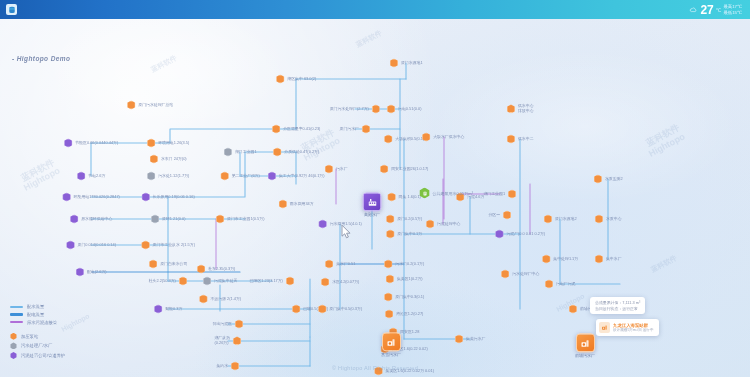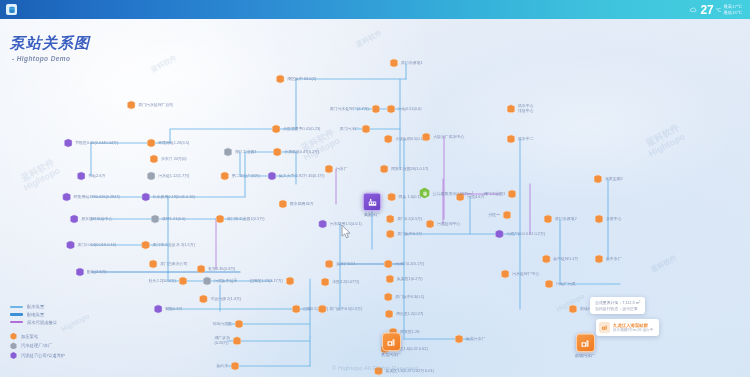--- a/index.html
+++ b/index.html
@@ -233,21 +233,20 @@
     <div class="wm big" style="left:300px;top:115px;">蓝科软件</div>
     <div class="wm big" style="left:302px;top:125px;">Hightopo</div>
     <div class="wm big" style="left:645px;top:110px;">蓝科软件</div>
     <div class="wm big" style="left:647px;top:121px;">Hightopo</div>
     <div class="wm" style="left:150px;top:40px;">蓝科软件</div>
     <div class="wm" style="left:555px;top:280px;">Hightopo</div>
     <div class="wm" style="left:650px;top:240px;">蓝科软件</div>
     <div class="wm" style="left:60px;top:300px;">Hightopo</div>
     <div class="wm" style="left:355px;top:15px;">蓝科软件</div>
 
-    <div class="page-title">泵站关系图</div>
     <div class="page-sub">- Hightopo Demo</div>
 
     <svg class="links" viewBox="0 0 750 358">
         <polyline points="91,124 170,124 170,110 296,110" fill="none" stroke="#6fb6e8" stroke-width="1.1" stroke-opacity="0.85" stroke-linecap="round" stroke-linejoin="round"></polyline>
         <polyline points="91,124 91,157" fill="none" stroke="#6fb6e8" stroke-width="1.1" stroke-opacity="0.85" stroke-linecap="round" stroke-linejoin="round"></polyline>
         <polyline points="91,178 245,178 245,133 296,133" fill="none" stroke="#6fb6e8" stroke-width="1.1" stroke-opacity="0.85" stroke-linecap="round" stroke-linejoin="round"></polyline>
         <polyline points="91,200 245,200" fill="none" stroke="#6fb6e8" stroke-width="1.1" stroke-opacity="0.85" stroke-linecap="round" stroke-linejoin="round"></polyline>
         <polyline points="91,226 168,226" fill="none" stroke="#6fb6e8" stroke-width="1.1" stroke-opacity="0.85" stroke-linecap="round" stroke-linejoin="round"></polyline>
         <polyline points="296,110 296,60" fill="none" stroke="#6fb6e8" stroke-width="1.1" stroke-opacity="0.85" stroke-linecap="round" stroke-linejoin="round"></polyline>
         <polyline points="296,60 406,60" fill="none" stroke="#6fb6e8" stroke-width="1.1" stroke-opacity="0.85" stroke-linecap="round" stroke-linejoin="round"></polyline>

